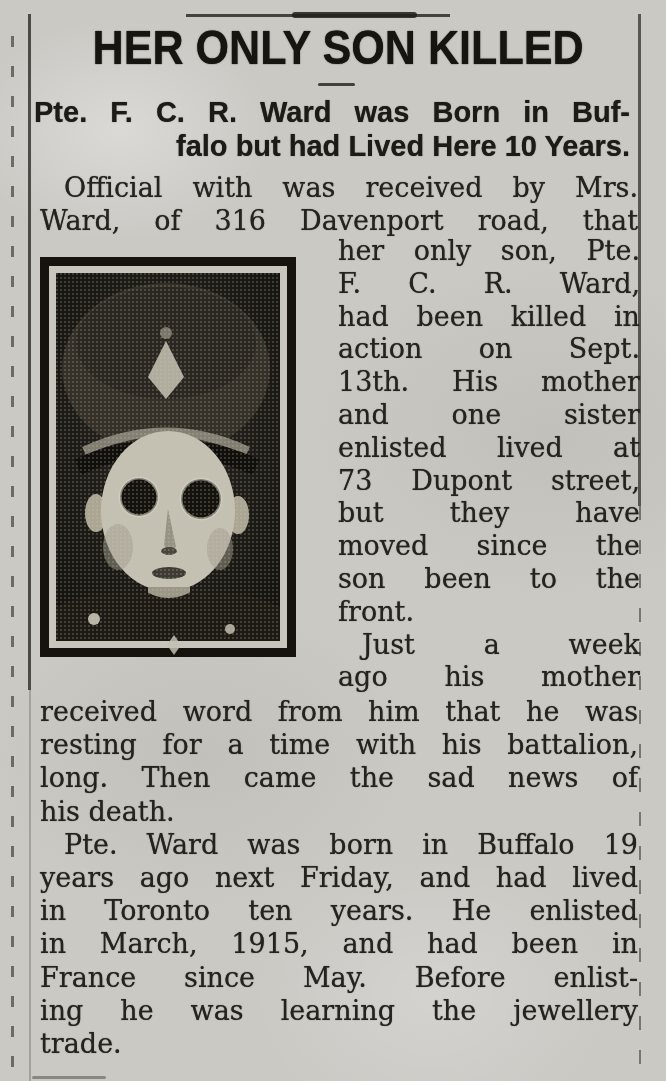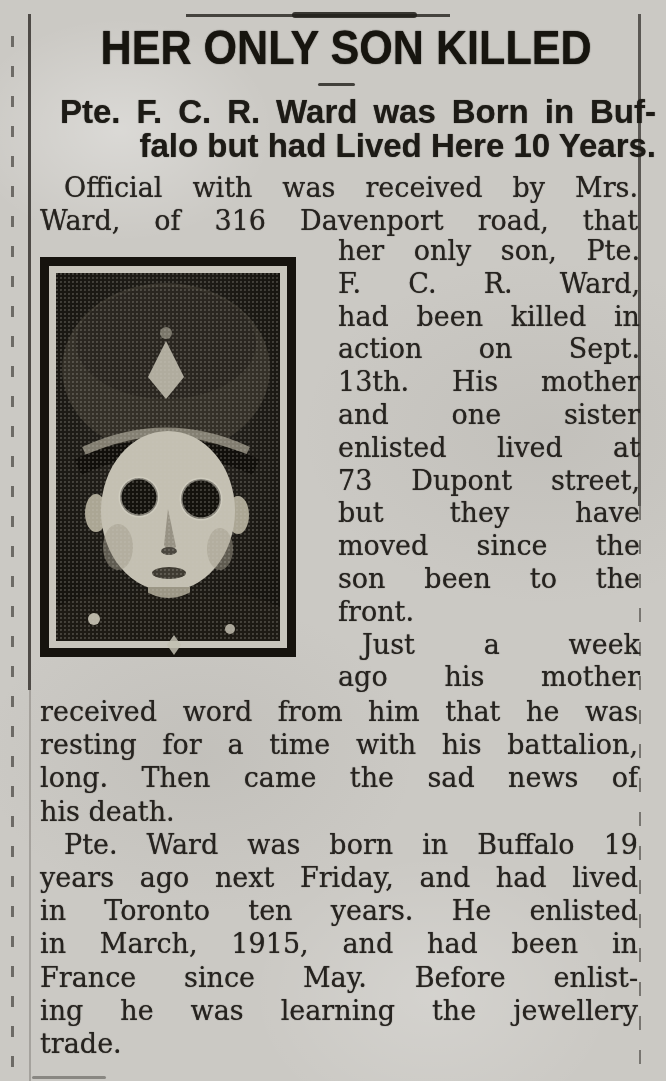--- a/index.html
+++ b/index.html
@@ -26,35 +26,35 @@
     left:639px;top:506px;width:2px;height:575px;background:none;
     background-image:repeating-linear-gradient(180deg, rgba(52,49,44,.55) 0 14px, transparent 14px 34px);
   }
   #rule-margin-dashed{
     left:11px;top:36px;width:3px;height:1045px;background:none;
     background-image:repeating-linear-gradient(180deg, rgba(46,43,39,.60) 0 11px, transparent 11px 30px);
   }
   #bottom-smudge{left:32px;top:1076px;width:74px;height:3px;background:#3a3732;opacity:.45;border-radius:2px;}
 
   #headline{
-    position:absolute;left:44px;top:22px;width:604px;
+    position:absolute;left:36px;top:22px;width:604px;
     text-align:center;
     font-family:"Liberation Sans", sans-serif;
     font-weight:bold;font-size:49px;line-height:50px;
     color:#17150f;
     text-shadow:0 0 1px rgba(23,21,15,.85), 0 0 2px rgba(23,21,15,.25);
     white-space:nowrap;
   }
   #headline .squeeze{display:inline-block;transform:scaleX(.88);transform-origin:center;}
   #divider-dash{position:absolute;left:318px;top:83px;width:37px;height:3px;background:#2a2823;opacity:.85;border-radius:2px;}
 
   #subhead{
-    position:absolute;left:60px;top:95px;width:596px;
+    position:absolute;left:34px;top:95px;width:596px;
     font-family:"Liberation Sans", sans-serif;
-    font-weight:bold;font-size:33px;line-height:34px;
+    font-weight:bold;font-size:29px;line-height:34px;
     color:#1d1b16;
     text-shadow:0 0 1px rgba(29,27,22,.8);
   }
   #subhead .sl1{text-align:justify;text-align-last:justify;}
   #subhead .sl2{text-align:right;}
 
   .ln{
     font-size:27px;line-height:33.2px;
     text-align:justify;text-align-last:justify;
     text-shadow:0 0 1px rgba(38,35,31,.75);

